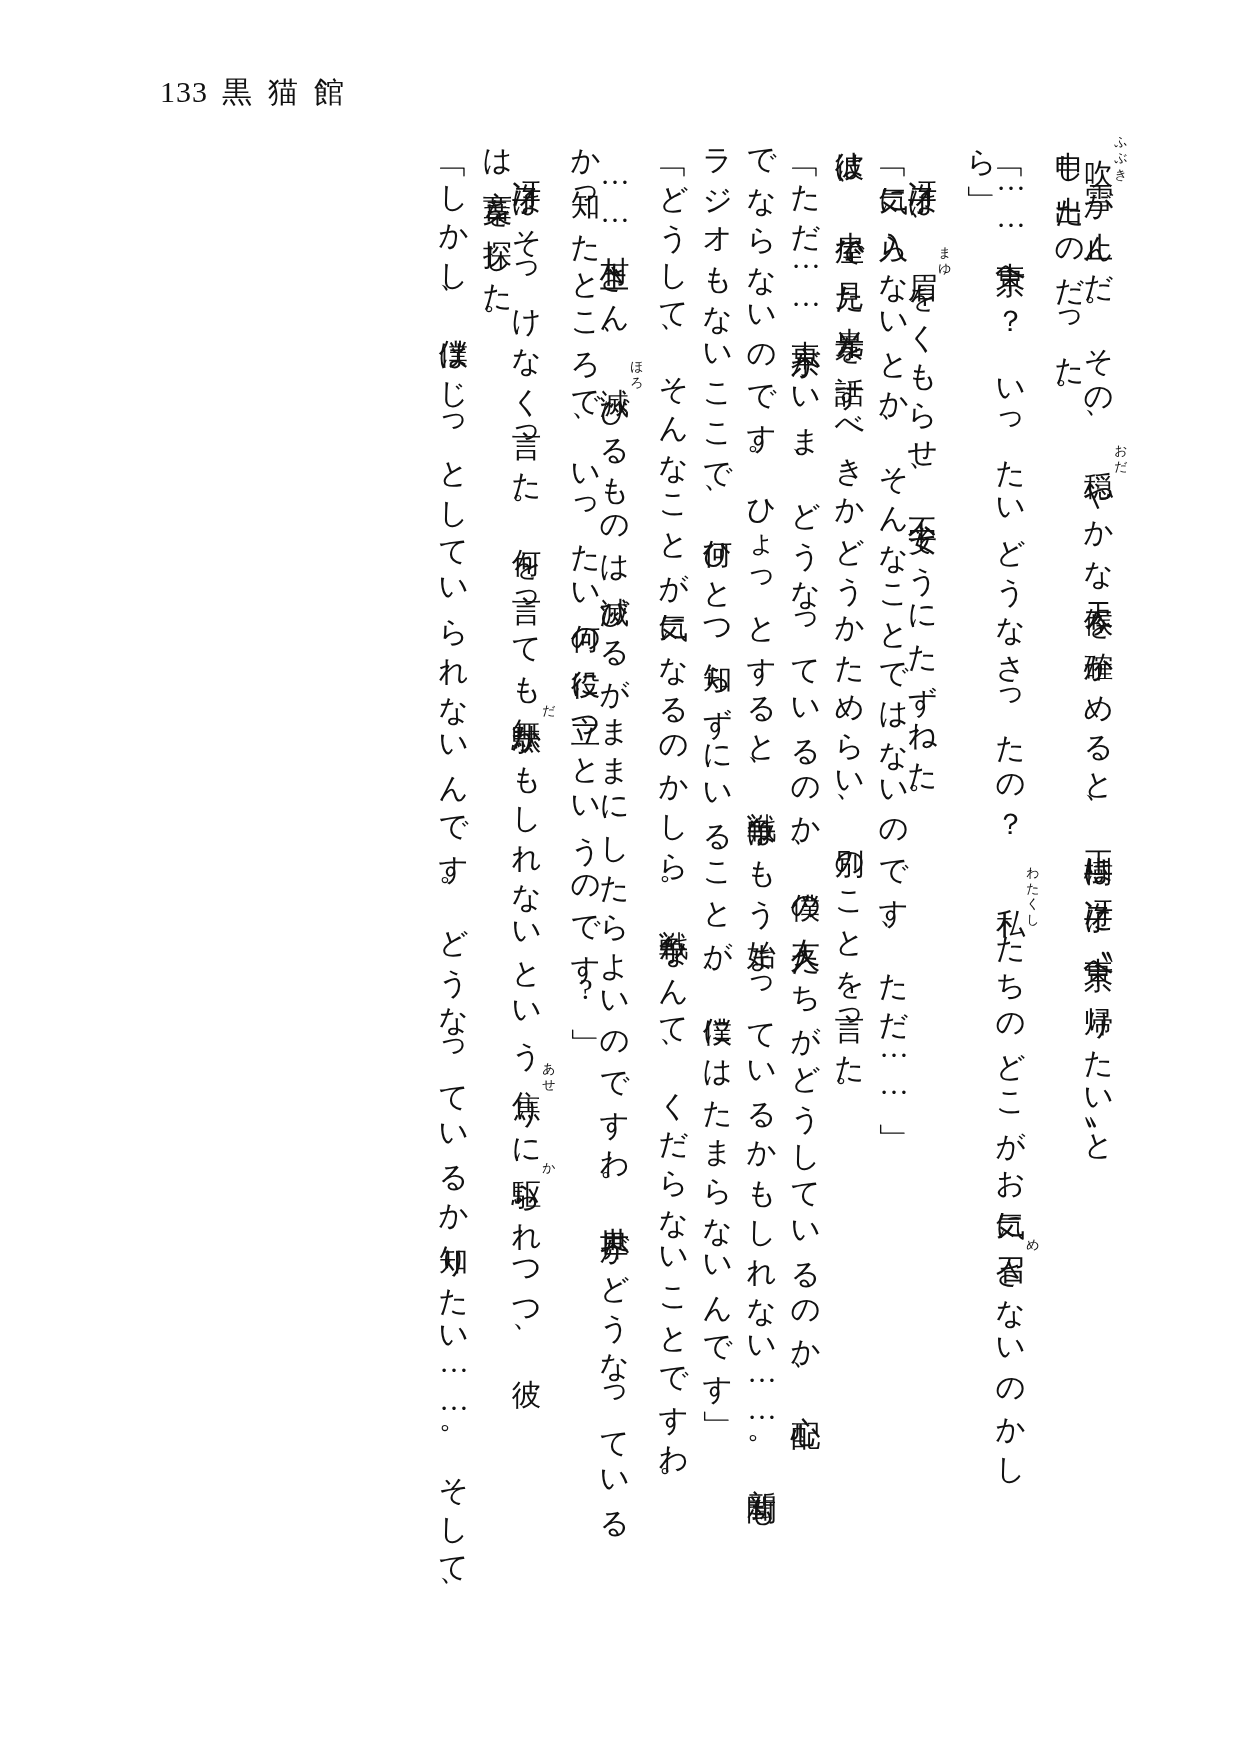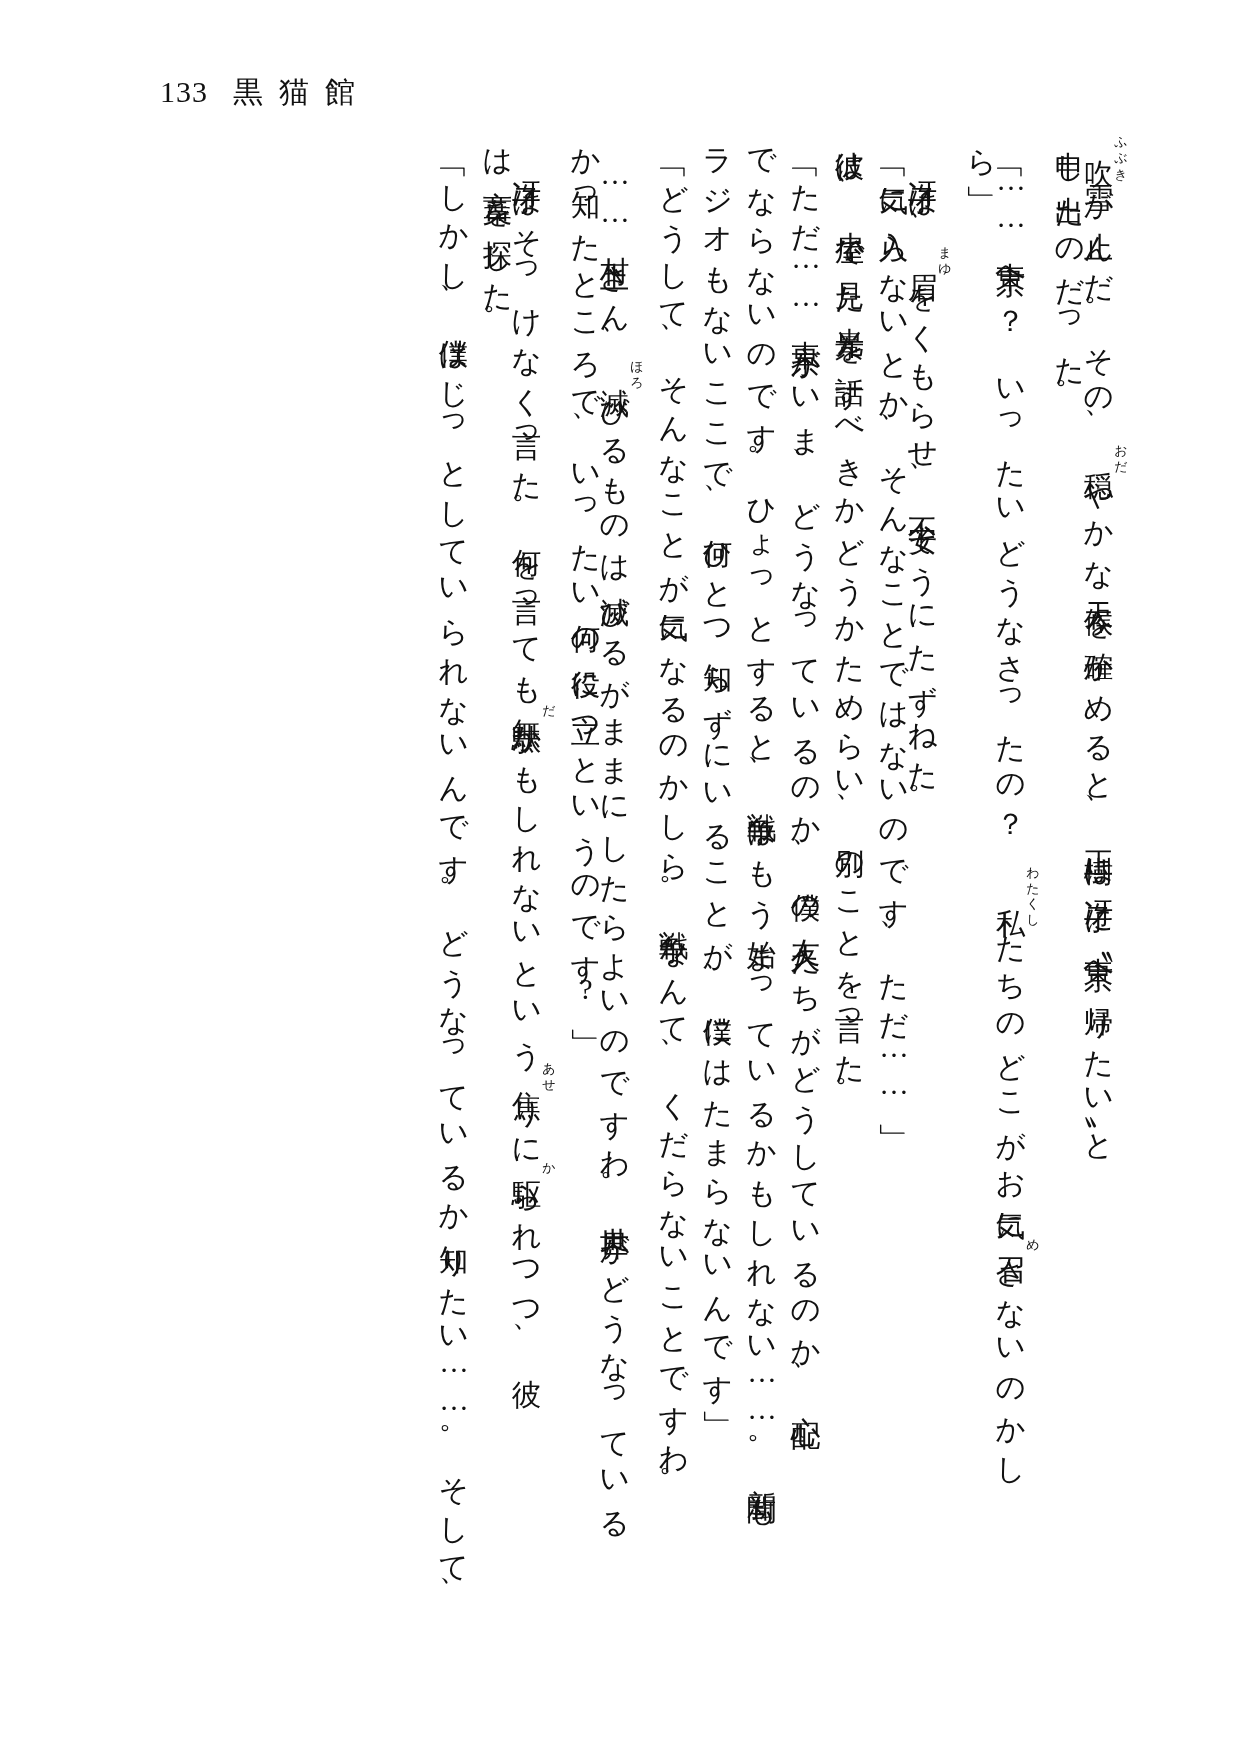--- a/index.html
+++ b/index.html
@@ -28,21 +28,21 @@
   .page-number {
     position: absolute;
     left: 160px;
     top: 0;
     font-size: 30px;
     letter-spacing: 1px;
     line-height: 40px;
   }
   .running-title {
     position: absolute;
-    left: 233px;
+    left: 222px;
     top: 0;
     font-size: 30px;
     letter-spacing: 16px;
     line-height: 40px;
   }
 
   
   .page-body {
     position: absolute;
     top: 128px;

